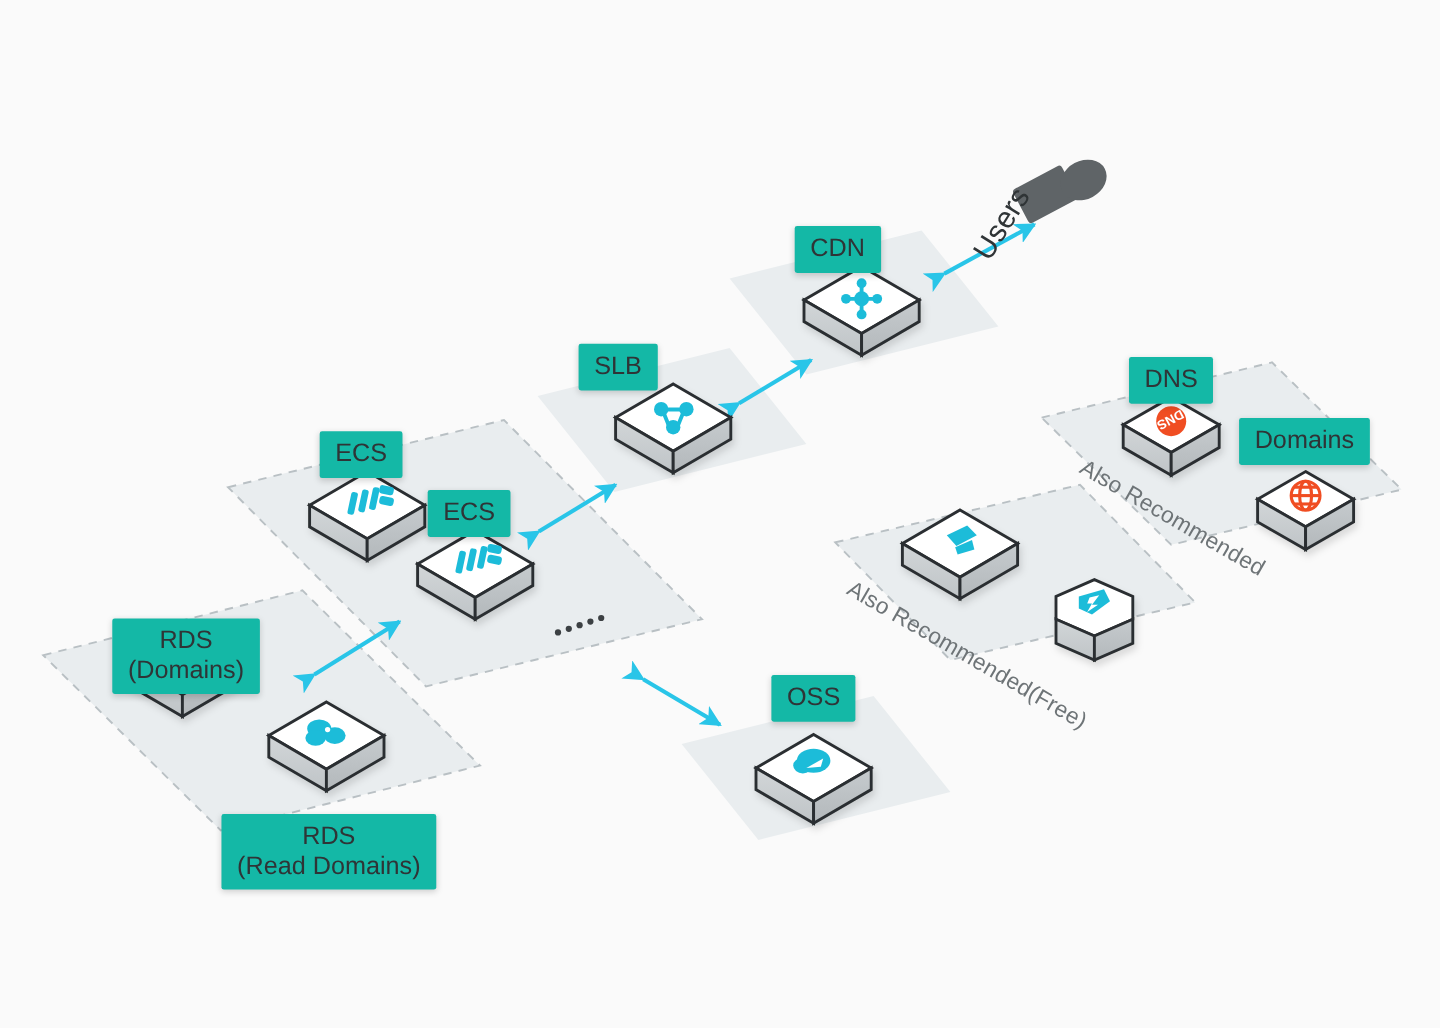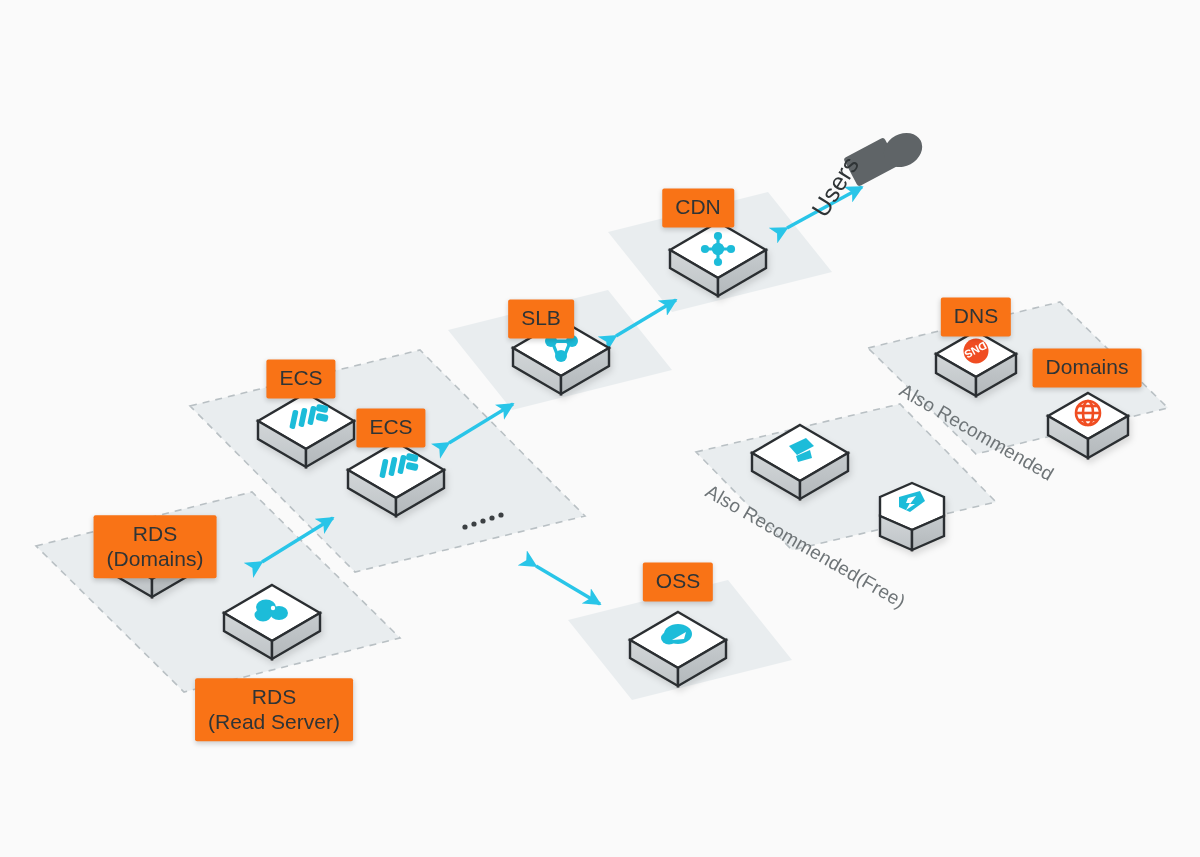--- a/index.html
+++ b/index.html
@@ -8,21 +8,21 @@
     width:1200px;height:857px;
     background:#fafafa;
     font-family:"Liberation Sans", sans-serif;
     overflow:hidden;
   }
   #stage{position:relative;width:1200px;height:857px;}
   #svg-layer{position:absolute;left:0;top:0;width:1200px;height:857px;}
 
   .label{
     position:absolute;
-    background:#f97316;
+    background:#14b8a6;
     color:#2f3436;
     font-size:21px;
     line-height:1.15;
     text-align:center;
     padding:7px 13px 8px 13px;
     border-radius:2px;
     box-shadow:0 2px 5px rgba(0,0,0,0.17);
     white-space:nowrap;
     transform:translate(-50%,-50%);
     z-index:40;
@@ -256,34 +256,34 @@
   </svg>
 
   <div class="users-text" style="left:818px; top:200px; transform:rotate(-58deg);">Users</div>
 
   <div class="zone-text" style="left:901px; top:378px; transform:rotate(30deg);">Also Recommended</div>
 
   <div class="zone-text" style="left:707px; top:479px; transform:rotate(30deg);">Also Recommended(Free)</div>
 
   <div class="label" style="left:698px; top:208px;">CDN</div>
 
-  <div class="label" style="left:541px; top:306px;margin-top:13px;">SLB</div>
+  <div class="label" style="left:515px; top:306px;">SLB</div>
 
   <div class="label" style="left:301px; top:379px;">ECS</div>
 
   <div class="label" style="left:391px; top:428px;">ECS</div>
 
   <div class="label two-line" style="left:155px; top:499px;">
     <span>RDS</span>
     <span class="l2">(Domains)</span>
   </div>
 
   <div class="label two-line" style="left:274px; top:662px;">
     <span>RDS</span>
-    <span class="l2">(Read Server)</span>
+    <span class="l2">(Read Domains)</span>
   </div>
 
   <div class="label" style="left:678px; top:582px;">OSS</div>
 
 
 
   <div class="label" style="left:976px; top:317px;">DNS</div>
 
   <div class="label" style="left:1087px; top:368px;">Domains</div>
 

